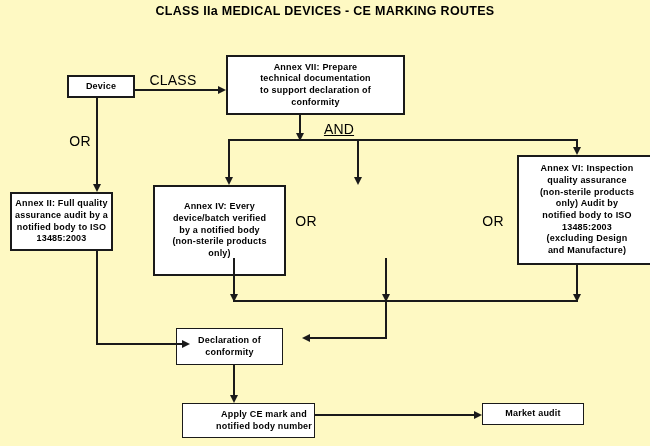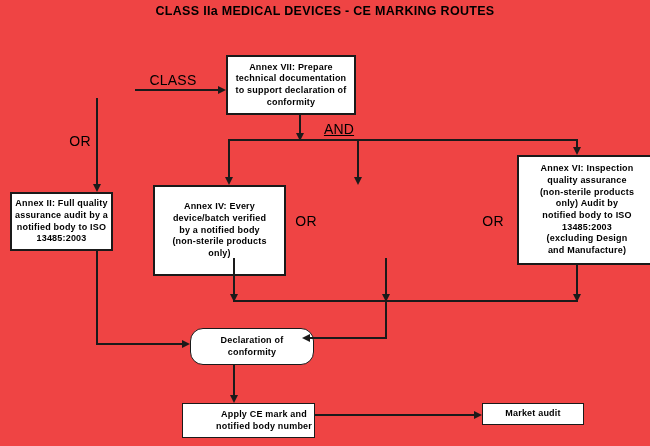--- a/index.html
+++ b/index.html
@@ -1,17 +1,17 @@
 <!DOCTYPE html>
 <html><head>
 <meta charset="utf-8">
 <style>
   html,body { margin:0; padding:0; background:#ffffff; }
   .canvas {
-    position:relative; width:650px; height:446px; background:#ef4444;
+    position:relative; width:650px; height:446px; background:#fef9c3;
     font-family:"Liberation Sans","DejaVu Sans",sans-serif; color:#000;
     overflow:hidden;
   }
   .title {
     position:absolute; left:0; top:4px; width:100%;
     text-align:center; font-weight:bold; font-size:12.5px; letter-spacing:0.3px;
   }
   .node {
     position:absolute; border:2px solid #1a1a1a; background:#ffffff;
     display:flex; align-items:center; justify-content:center; box-sizing:border-box;
@@ -29,22 +29,25 @@
   .ar.d { border-left:4.5px solid transparent; border-right:4.5px solid transparent; border-top:8px solid #1a1a1a; }
   .lbl { position:absolute; font-size:14px; text-align:center; letter-spacing:0.2px; }
 </style>
 </head>
 <body>
 
 <div class="canvas">
 
   <div class="title">CLASS IIa MEDICAL DEVICES - CE MARKING ROUTES</div>
 
+  <div class="node" style="left:67px; top:75px; width:68px; height:23px;">
+    <span>Device</span>
+  </div>
 
-  <div class="node" style="left:226px; top:55px; width:130px; height:60px;">
+  <div class="node" style="left:226px; top:55px; width:179px; height:60px;">
     <span>Annex VII: Prepare
 technical documentation
 to support declaration of
 conformity</span>
   </div>
 
   <div class="node" style="left:10px; top:192px; width:103px; height:59px;">
     <span>Annex II: Full quality
 assurance audit by a
 notified body to ISO
@@ -64,21 +67,21 @@
     <span>Annex VI: Inspection
 quality assurance
 (non-sterile products
 only) Audit by
 notified body to ISO
 13485:2003
 (excluding Design
 and Manufacture)</span>
   </div>
 
-  <div class="node thin" style="left:190px; top:328px; width:124px; height:37px;border-radius:13px;">
+  <div class="node thin" style="left:176px; top:328px; width:107px; height:37px;">
     <span>Declaration of
 conformity</span>
   </div>
 
   <div class="node thin" style="left:182px; top:403px; width:133px; height:35px;justify-content:flex-end;">
     <span>Apply CE mark and
 notified body number</span>
   </div>
 
   <div class="node thin" style="left:482px; top:403px; width:102px; height:22px;">

